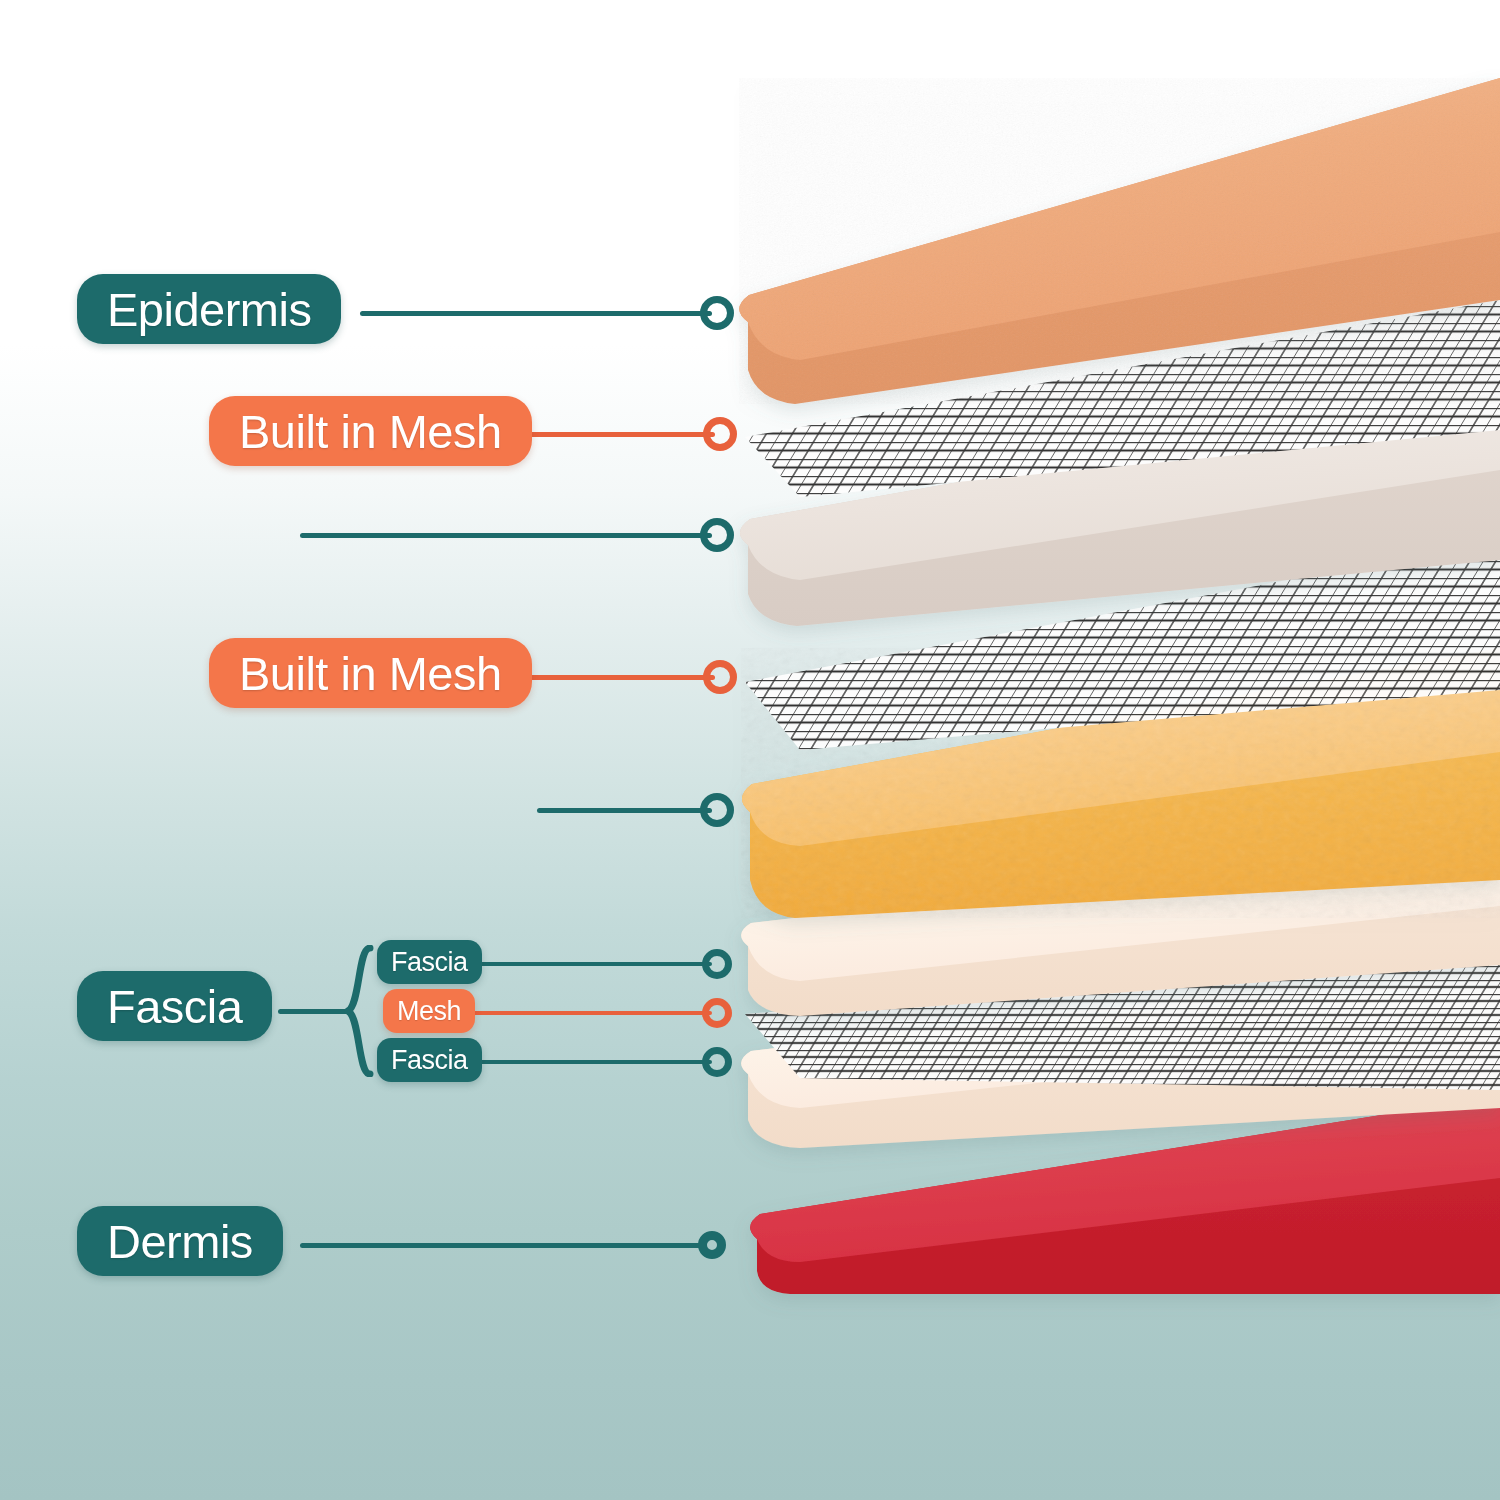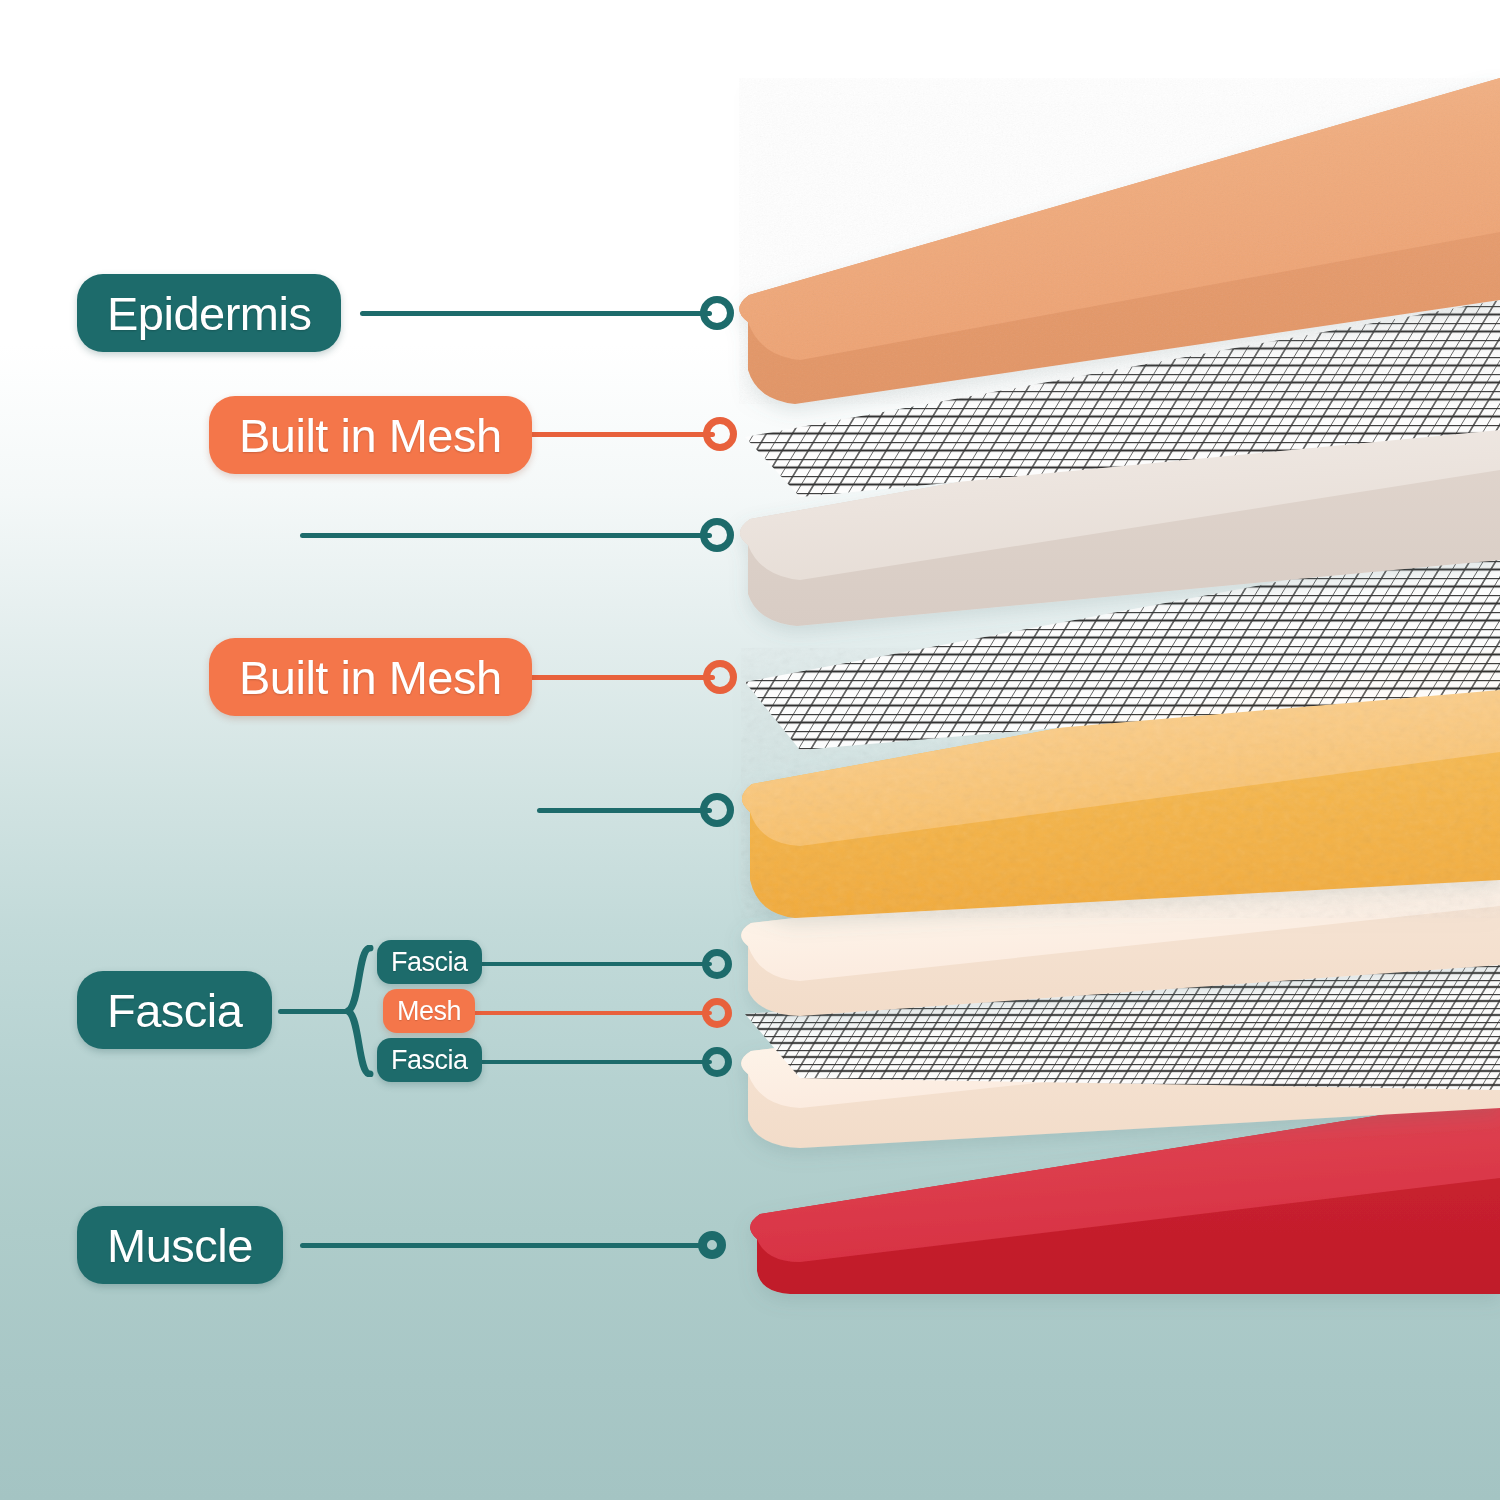--- a/index.html
+++ b/index.html
@@ -53,21 +53,21 @@
   }
   .pill.teal {
     background: #1d6b6b;
     box-shadow: 0 3px 7px rgba(30,80,80,0.25);
   }
   .pill.orange {
     background: #f4764a;
     box-shadow: 0 3px 7px rgba(150,70,40,0.22);
   }
   .pill.big {
-    height: 78px;
+    height: 70px;
     border-radius: 26px;
     font-size: 47px;
     padding: 0 30px;
   }
   .pill.small {
     height: 44px;
     border-radius: 14px;
     font-size: 27px;
     padding: 0 14px;
     text-shadow: 0 1px 1px rgba(0,0,0,0.15);
@@ -307,16 +307,16 @@
 
   <div class="pill orange small" style="left:383px; top:989px;">
     <span>Mesh</span>
   </div>
 
   <div class="pill teal small" style="left:377px; top:1038px;">
     <span>Fascia</span>
   </div>
 
   <div class="pill teal big" style="left:77px; top:1206px;">
-    <span>Muscle</span>
+    <span>Dermis</span>
   </div>
 
 </div>
 
 </body></html>

